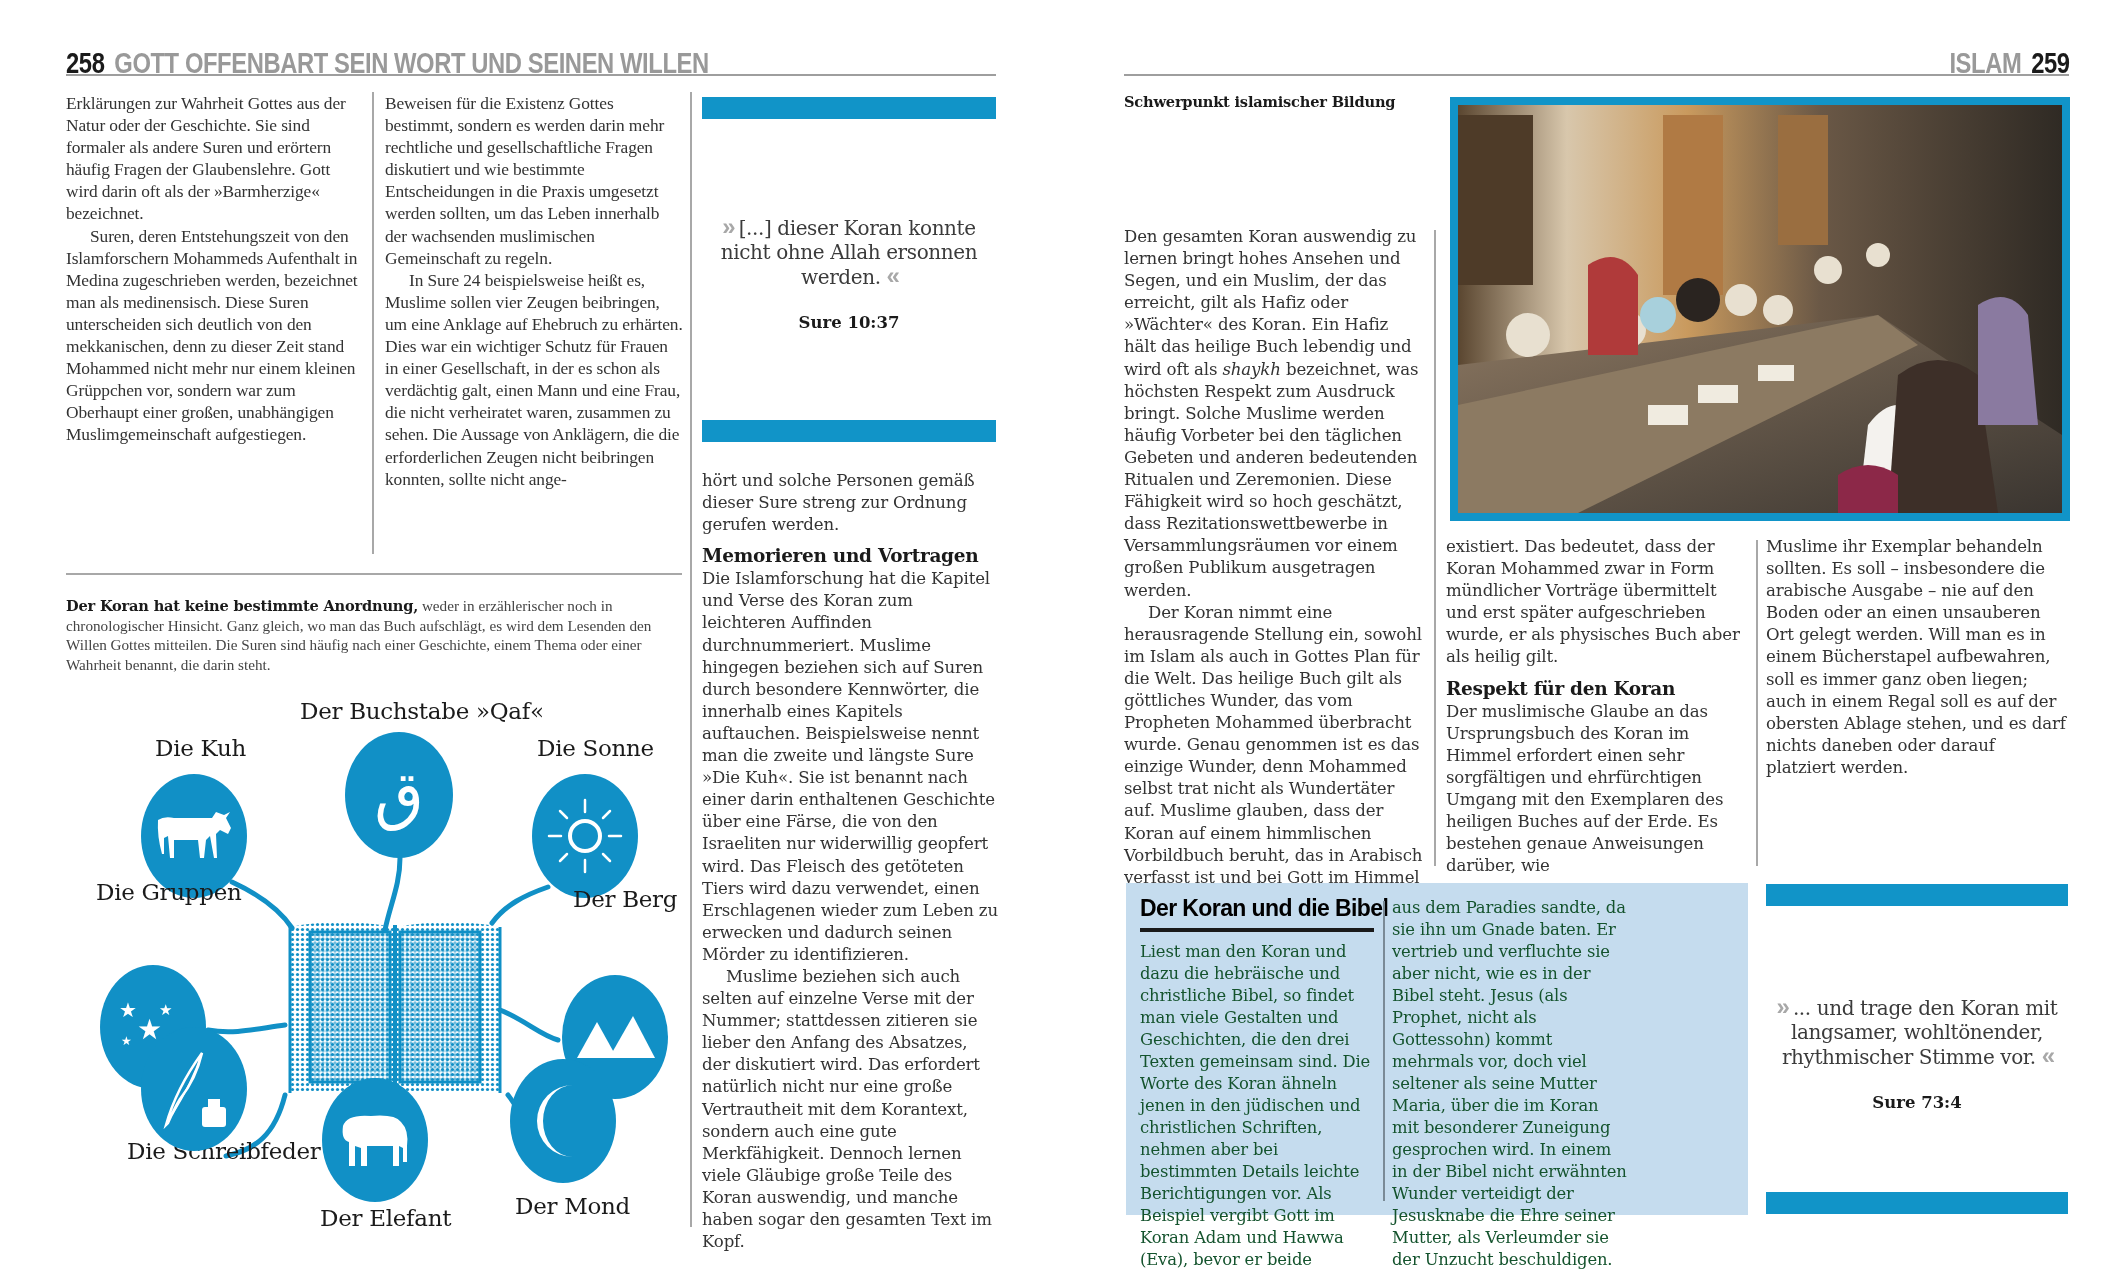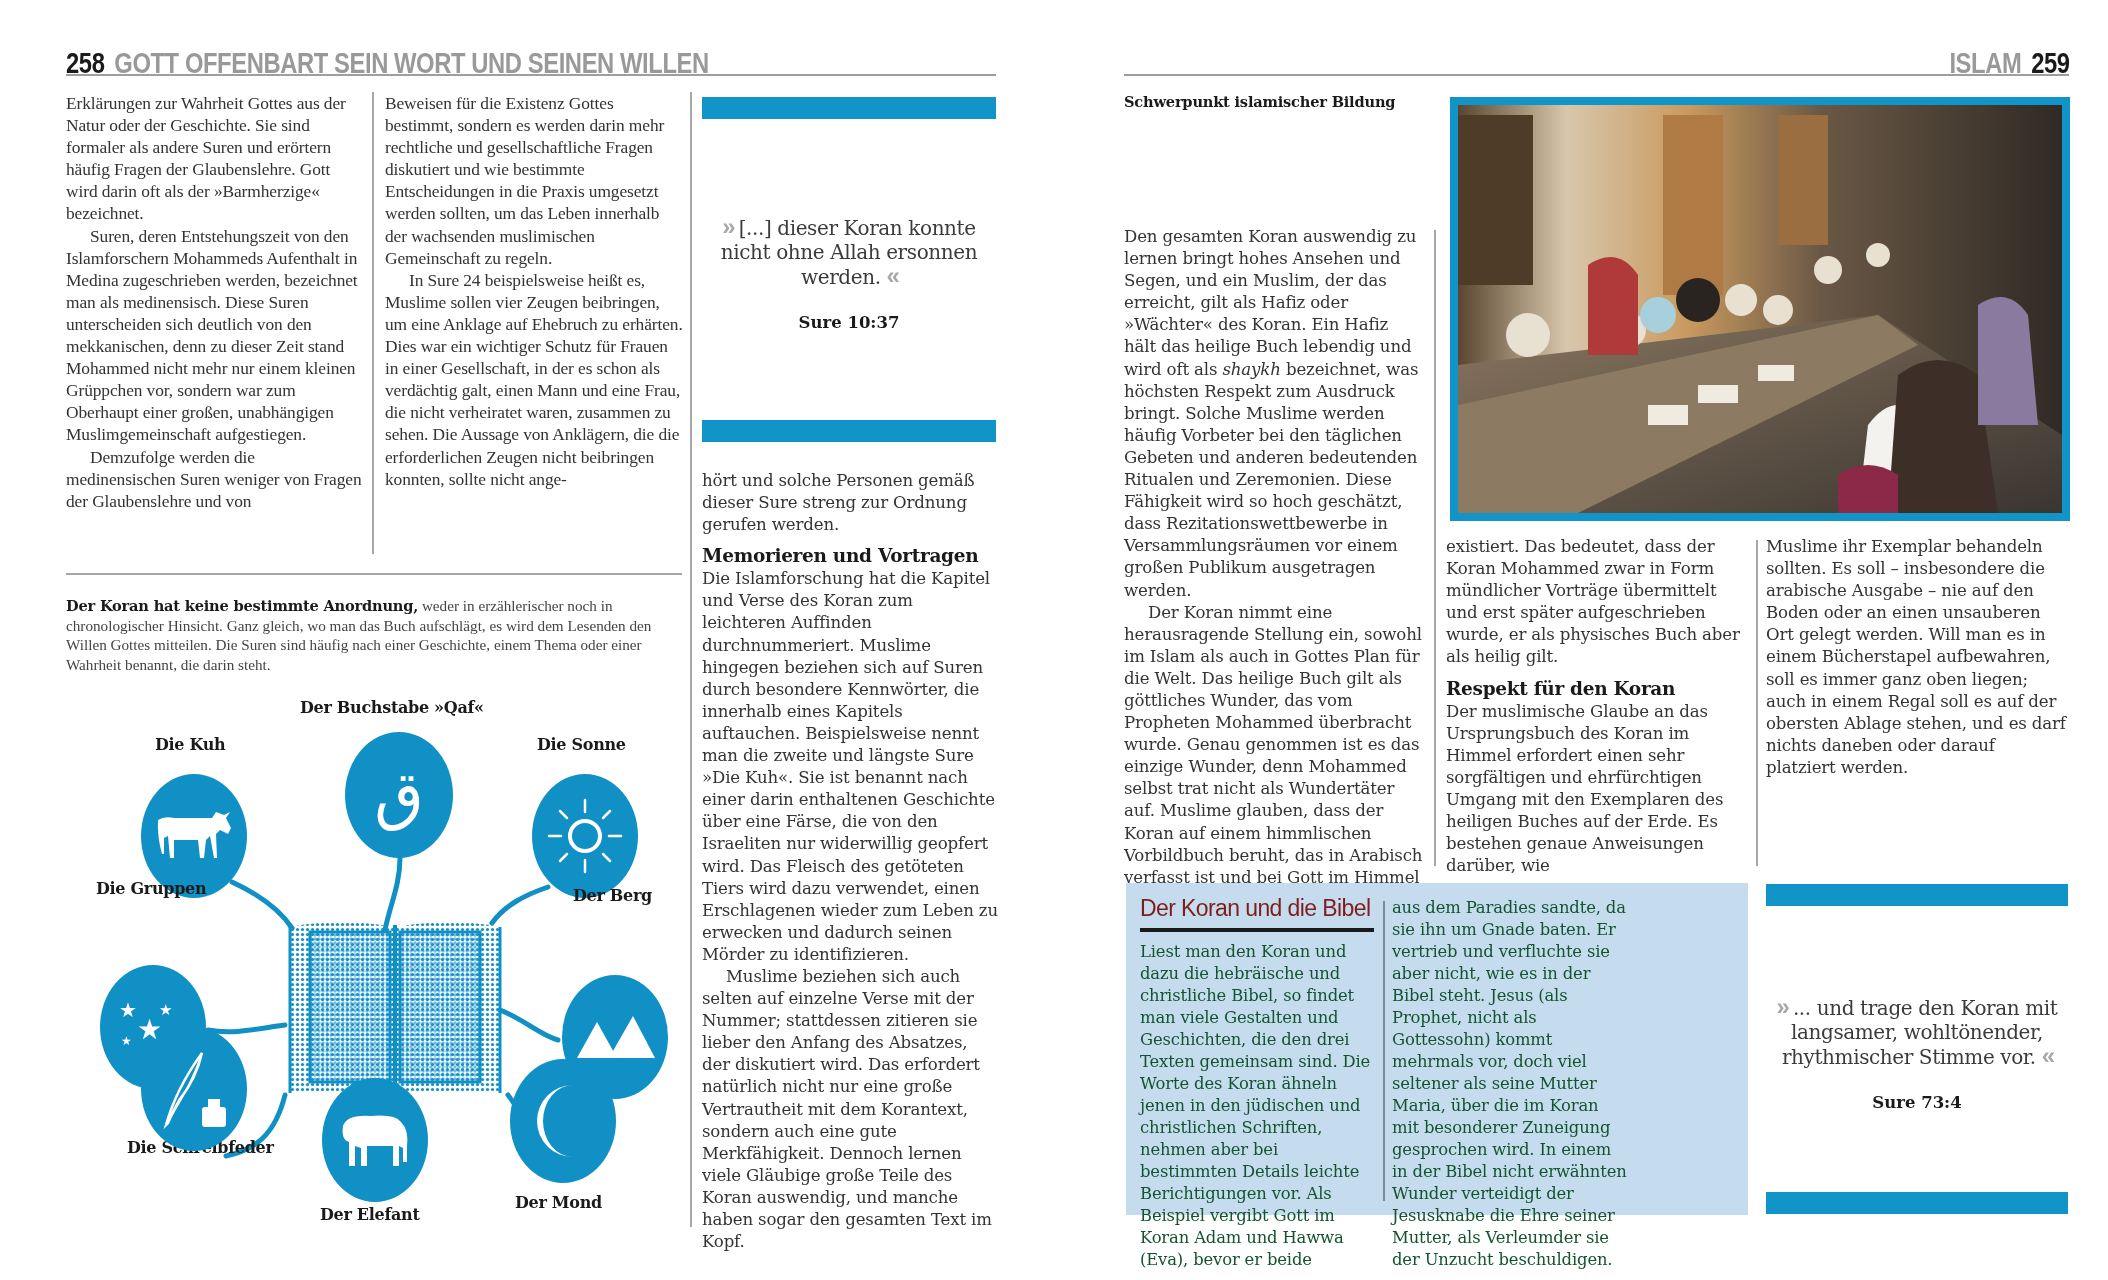--- a/index.html
+++ b/index.html
@@ -31,46 +31,45 @@
   .caption { position: absolute; font-family: "Liberation Serif", serif; font-size: 15.2px; line-height: 19.7px; color: #444; }
   .caption b { font-family: "DejaVu Serif", serif; color: #1a1a1a; font-size: 14.6px; letter-spacing: -0.2px; }
 
   
   .bluebar { position: absolute; height: 22px; background: #1194c8; }
   .quote { position: absolute; text-align: center; font-family: "DejaVu Serif", serif; font-size: 20px; line-height: 24px; color: #3b3b3b; letter-spacing: -0.4px; }
   .qmark { color: #a8a8a8; font-weight: 700; font-family: "Liberation Sans", sans-serif; font-size: 24px; letter-spacing: -3px; }
   .source { position: absolute; text-align: center; font-family: "DejaVu Serif", serif; font-weight: 700; font-size: 16.5px; color: #1a1a1a; }
 
   
-  .dlabel { position: absolute; font-family: "DejaVu Serif", serif; font-weight: 700; font-size: 16px; color: #1a1a1a; white-space: nowrap; letter-spacing: -0.3px; }
+  .dlabel { position: absolute; font-family: "DejaVu Serif", serif; font-weight: 400; font-size: 23px; color: #1a1a1a; white-space: nowrap; letter-spacing: -0.3px; }
   .circle { position: absolute; border-radius: 50%; background: #1190c6; display: flex; align-items: center; justify-content: center; }
 
   
   .photo-frame { position: absolute; background: #1194c8; }
   .photo { position: absolute; overflow: hidden; }
 
   
   .box { position: absolute; background: #c5dcee; }
-  .box-title { position: absolute; font-family: "Liberation Sans", sans-serif; font-weight: 400; font-size: 23px; color: #7f1d1d; letter-spacing: -0.6px; }
+  .box-title { position: absolute; font-family: "Liberation Sans", sans-serif; font-weight: 700; font-size: 23px; color: #000000; letter-spacing: -0.6px; }
   .box-rule { position: absolute; height: 4px; background: #1a1a1a; }
   .box .col { color: #14532d; }
 </style>
 </head>
 <body>
 
 <div class="runhead left">
   <span class="pagenum">258</span>
   <span class="sectitle">GOTT OFFENBART SEIN WORT UND SEINEN WILLEN</span>
 </div>
 <div class="headrule" style="left:66px;width:930px;"></div>
 
 <div class="col narrow" style="left:66px;top:92px;width:296px;">
   <p>Erklärungen zur Wahrheit Gottes aus der Natur oder der Geschichte. Sie sind formaler als andere Suren und erörtern häufig Fragen der Glaubenslehre. Gott wird darin oft als der »Barmherzige« bezeichnet.</p>
   <p class="ind">Suren, deren Entstehungszeit von den Islamforschern Mohammeds Aufenthalt in Medina zugeschrieben werden, bezeichnet man als medinensisch. Diese Suren unterscheiden sich deutlich von den mekkanischen, denn zu dieser Zeit stand Mohammed nicht mehr nur einem kleinen Grüppchen vor, sondern war zum Oberhaupt einer großen, unabhängigen Muslimgemeinschaft aufgestiegen.</p>
-  <p class="ind">Demzufolge werden die medinensischen Suren weniger von Fragen der Glaubenslehre und von</p>
 </div>
 <div class="vrule" style="left:372px;top:92px;height:462px;"></div>
 
 <div class="col narrow" style="left:385px;top:92px;width:300px;">
   <p>Beweisen für die Existenz Gottes bestimmt, sondern es werden darin mehr rechtliche und gesellschaftliche Fragen diskutiert und wie bestimmte Entscheidungen in die Praxis umgesetzt werden sollten, um das Leben innerhalb der wachsenden muslimischen Gemeinschaft zu regeln.</p>
   <p class="ind">In Sure 24 beispielsweise heißt es, Muslime sollen vier Zeugen beibringen, um eine Anklage auf Ehebruch zu erhärten. Dies war ein wichtiger Schutz für Frauen in einer Gesellschaft, in der es schon als verdächtig galt, einen Mann und eine Frau, die nicht verheiratet waren, zusammen zu sehen. Die Aussage von Anklägern, die die erforderlichen Zeugen nicht beibringen konnten, sollte nicht ange-</p>
 </div>
 <div class="vrule" style="left:690px;top:92px;height:1135px;"></div>
 
 <div class="hrule" style="left:66px;top:573px;width:616px;"></div>

